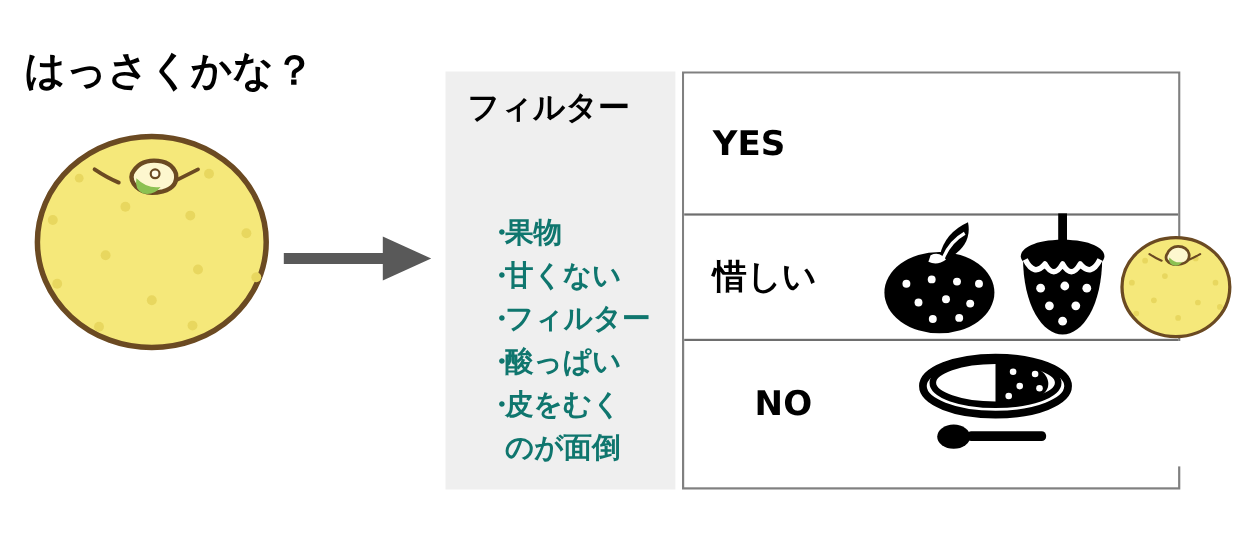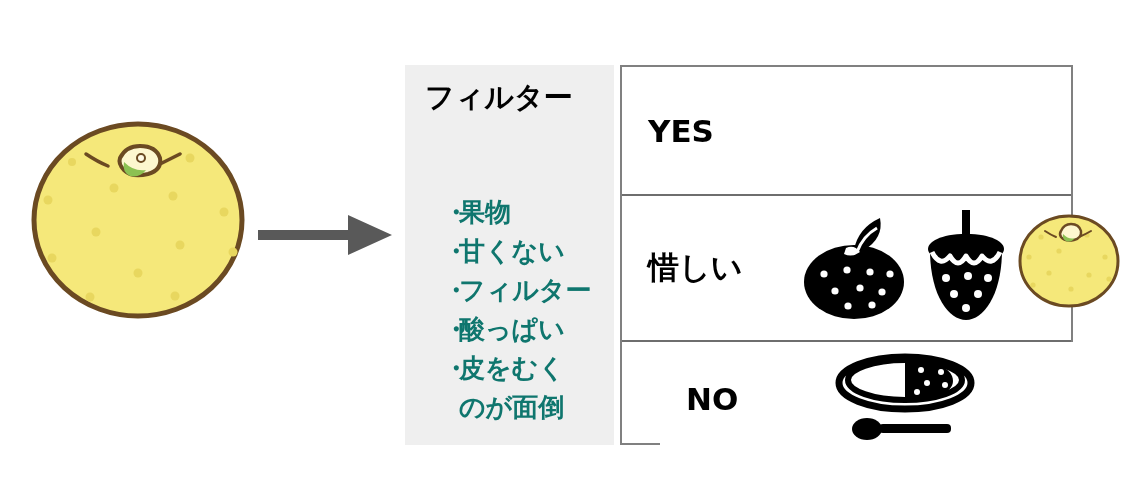--- a/index.html
+++ b/index.html
@@ -106,21 +106,21 @@
     border: 2px solid #808080;
     background: #ffffff;
   }
   .result-row {
     position: relative;
     box-sizing: border-box;
     width: 100%;
     background: #ffffff;
   }
   #row-yes    { height: 127px; }
-  #row-almost { height: 148px; border-top: 2px solid #6e6e6e; border-bottom: 2px solid #6e6e6e; }
+  #row-almost { height: 116px; border-top: 2px solid #6e6e6e; border-bottom: 2px solid #6e6e6e; }
   #row-no     { height: 114px; margin-left: 38px; }
 
   .row-label {
     position: absolute;
     left: 26px;
     top: 50%;
     transform: translateY(-50%);
     font-size: 31px;
     font-weight: 700;
     white-space: nowrap;
@@ -146,20 +146,21 @@
     width: 104px;
     height: 105px;
     z-index: 5;
   }
 </style>
 </head>
 <body>
 
 <div id="canvas">
 
+  <div id="page-title">はっさくかな？</div>
 
   <div id="hassaku-hero">
     <svg viewBox="0 0 220 228" width="220" height="228" xmlns="http://www.w3.org/2000/svg">
       <ellipse cx="110" cy="120" rx="104" ry="96" fill="#f5e87a" stroke="#6b4a22" stroke-width="5"></ellipse>
 
       <g fill="#e8d75f">
         <circle cx="44" cy="62" r="4"></circle>
         <circle cx="162" cy="58" r="4.5"></circle>
         <circle cx="20" cy="100" r="4.5"></circle>
         <circle cx="86" cy="88" r="4.5"></circle>

